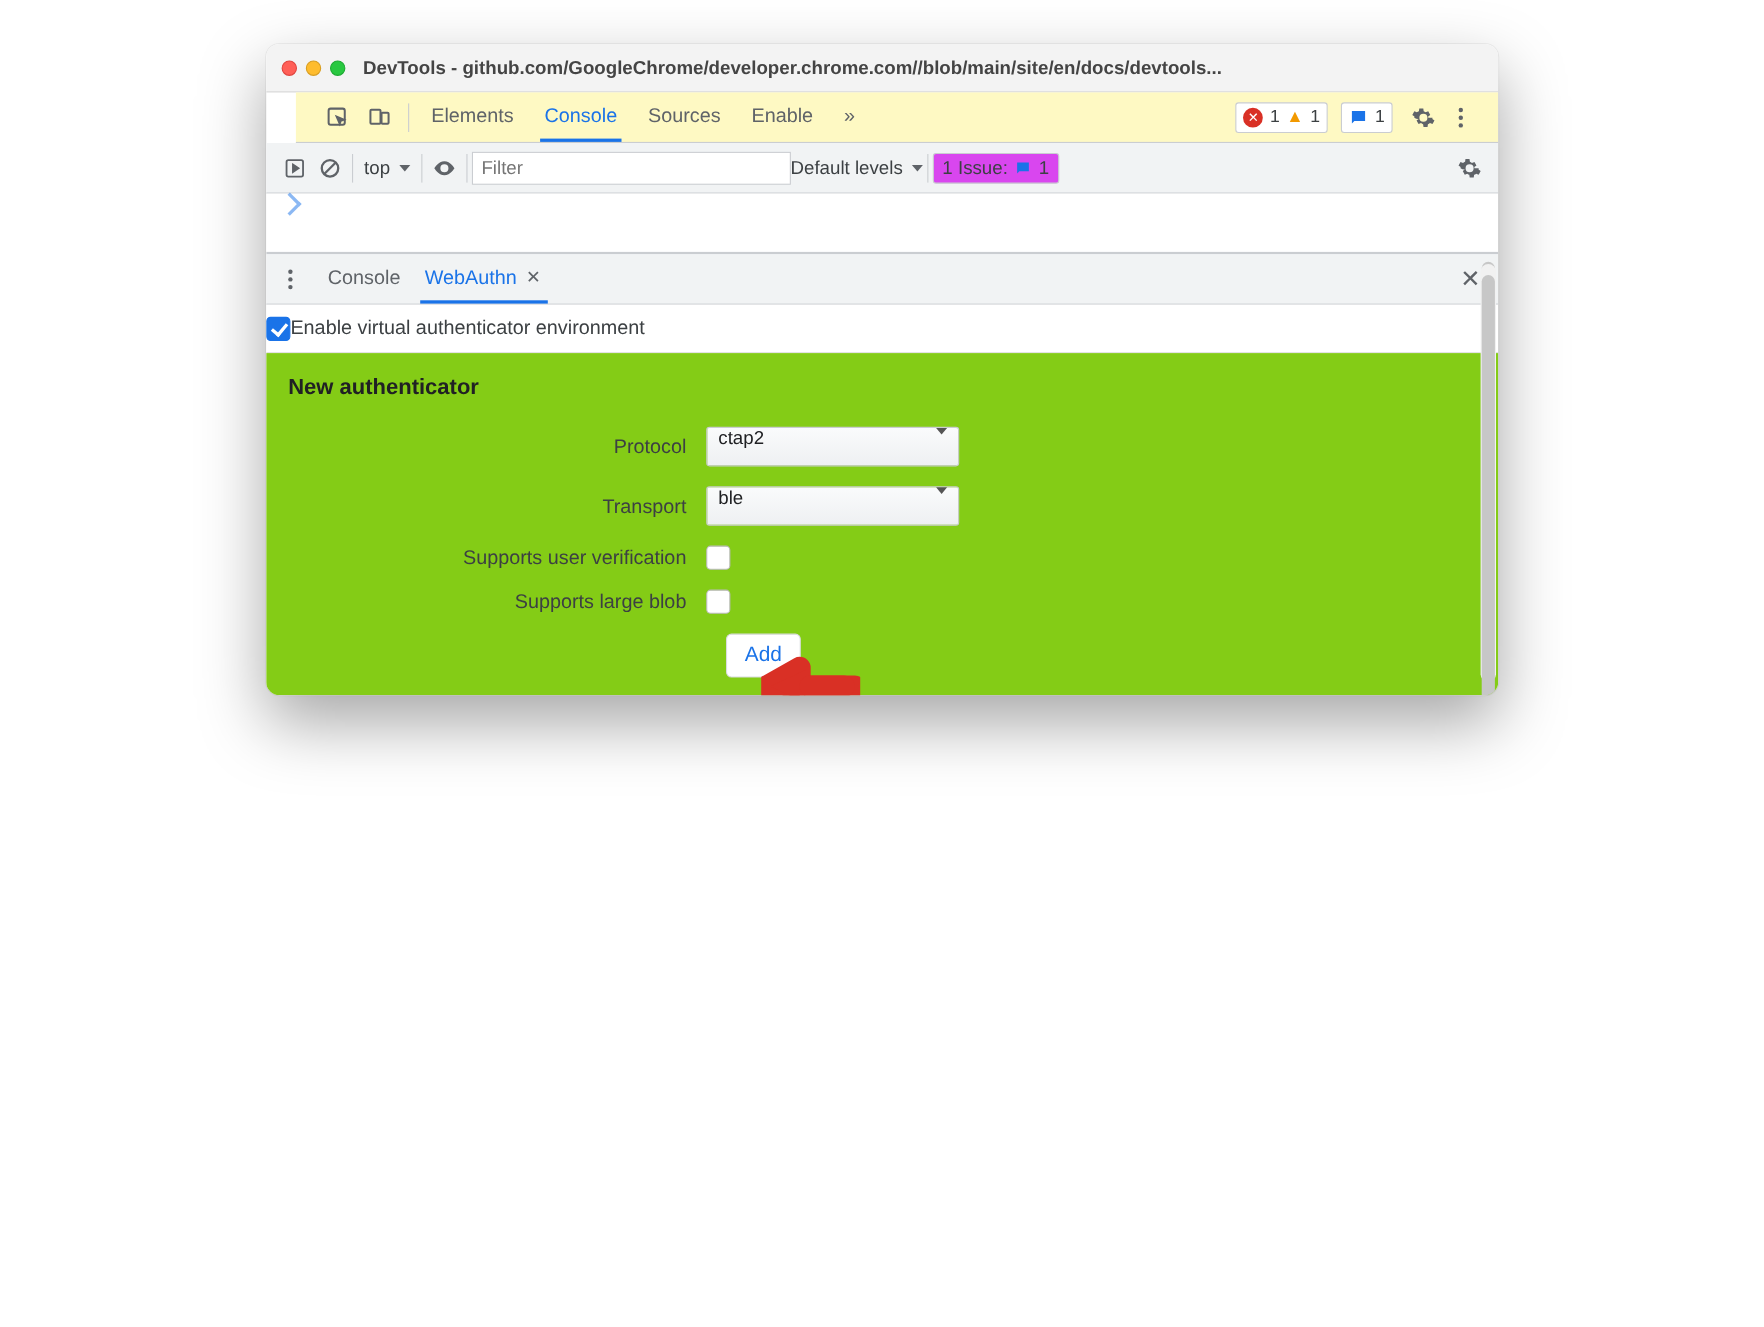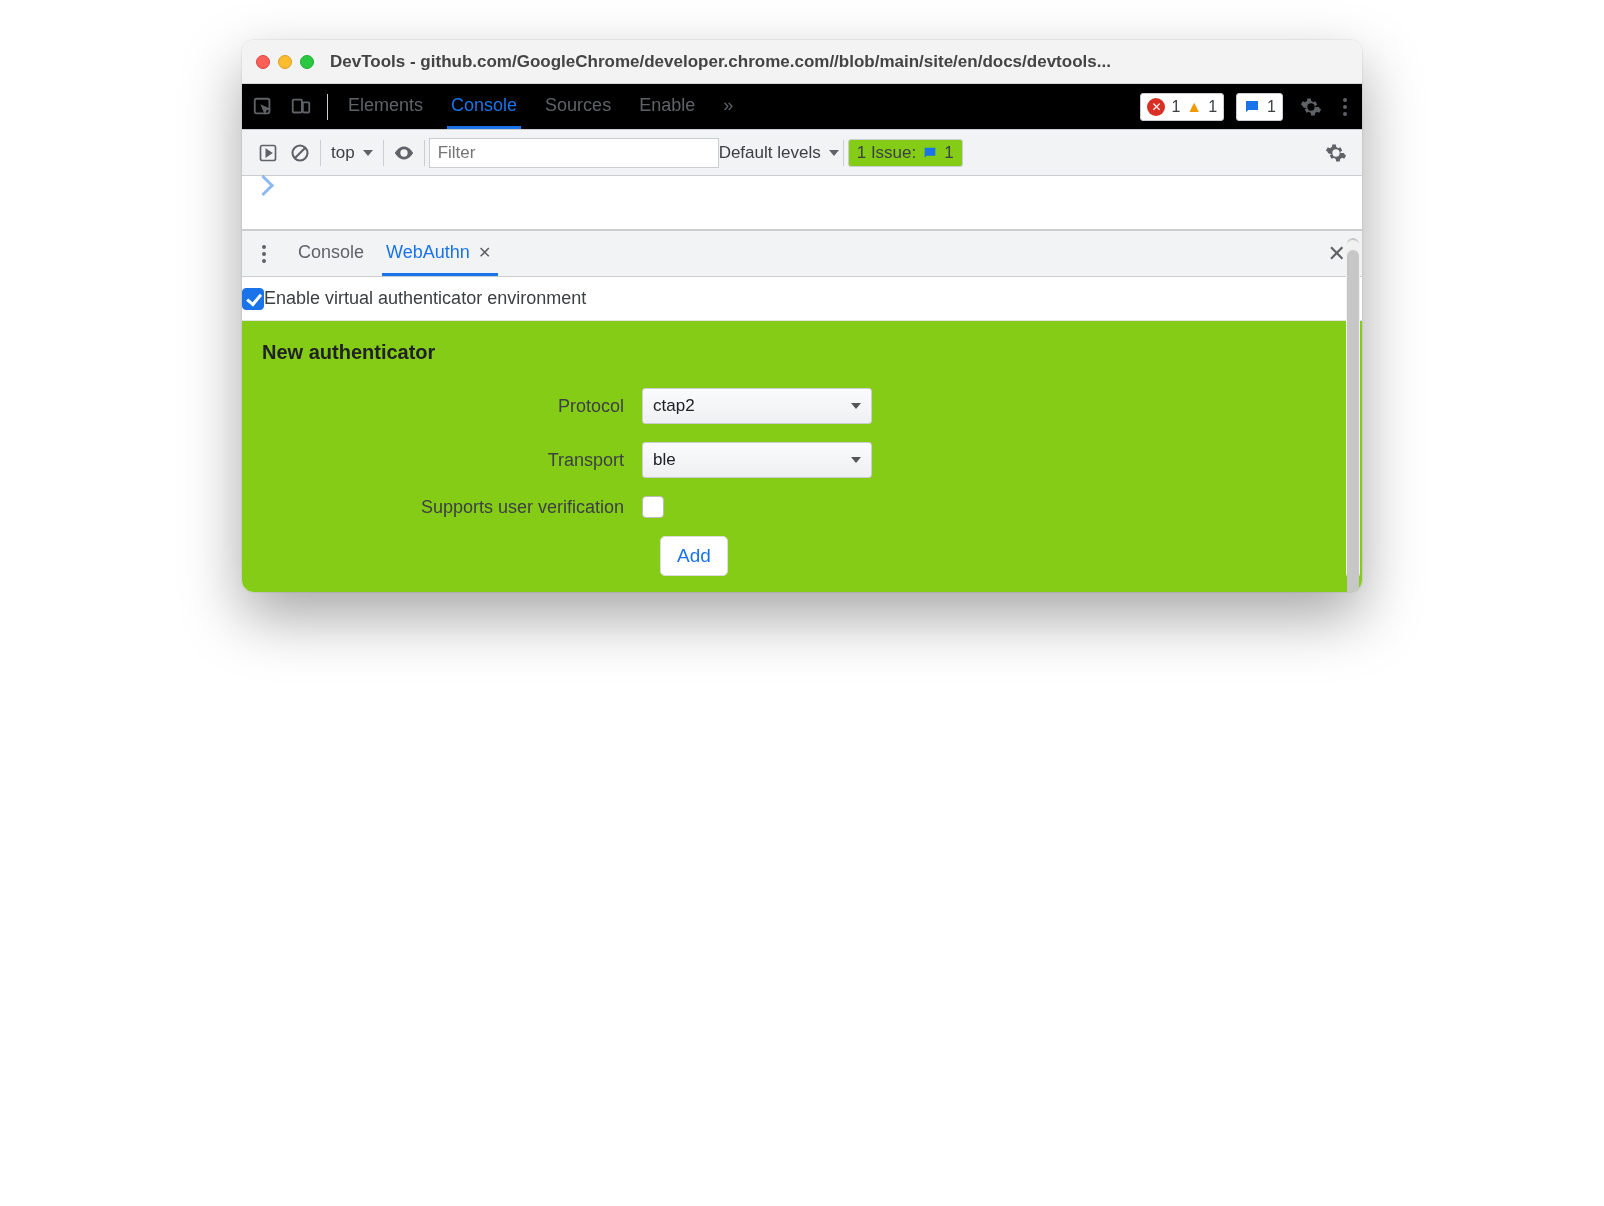--- a/index.html
+++ b/index.html
@@ -42,28 +42,29 @@
     font-size: 17px;
     font-weight: 600;
     white-space: nowrap;
     overflow: hidden;
     text-overflow: ellipsis;
     text-align: left;
   }
   
   .toolbar1 {
     height: 46px;
-    background: #000000;
+    background: #fef9c3;
     border-bottom: 1px solid #cacdd1;
     display: flex;
     align-items: center;
-    padding: 0 5px;
+    padding: 0 22px;
     gap: 6px;
     font-size: 18px;
     color: #5f6368;
+    margin-left: 27px;
   }
   .tb-icon {
     width: 32px; height: 32px;
     display: flex; align-items: center; justify-content: center;
     color: #5f6368;
   }
   .tb-sep { width: 1px; height: 26px; background: #cacdd1; margin: 0 4px; }
   .tabbar { display: flex; align-items: stretch; height: 100%; gap: 20px; margin-left: 6px;}
   .tabitem {
     display: flex; align-items: center;
@@ -106,21 +107,21 @@
     display:flex; align-items:center; gap:4px;
     padding: 2px 6px; color:#3c4043;
   }
   .filter-input {
     width: 290px; height: 30px;
     border: 1px solid #cacdd1; background:#fff;
     padding: 0 8px; font-size: 17px; color:#888;
   }
   .levels { display:flex; align-items:center; gap:4px; color:#3c4043; }
   .issues-box {
-    border:1px solid #cacdd1; background:#84cc16; border-radius:3px;
+    border:1px solid #cacdd1; background:#d946ef; border-radius:3px;
     padding: 3px 8px; display:flex; align-items:center; gap:6px;
     color:#3c4043;
   }
   
   .content-gap {
     height: 55px; background:#fff; position:relative;
     border-bottom: 2px solid #cacdd1;
   }
   .content-gap::before {
     content:""; position:absolute; left:14px; top:2px;
@@ -185,21 +186,21 @@
     display:flex; align-items:center; margin-bottom:18px;
   }
   .form-label {
     width: 380px; text-align:right; padding-right:18px;
     font-size:18px; color:#3c4043;
   }
   .form-ctrl { display:flex; align-items:center; }
   .select {
     width: 230px; height:36px; border:1px solid #cacdd1;
     background: linear-gradient(#fafbfc,#eef0f2);
-    border-radius:3px; display:flex; align-items:center; justify-content:space-between;
+    border-radius:3px; display:flex; align-items:flex-start; justify-content:space-between;
     padding: 0 10px; font-size:17px; color:#202124;
   }
   .select .caret { border-left:5px solid transparent; border-right:5px solid transparent; border-top:6px solid #555; }
   .add-btn {
     margin-left: 398px;
     padding: 8px 16px; border:1px solid #dadce0; border-radius:5px;
     background:#fff; color:#1a73e8; font-size:19px; font-weight:500;
   }
   .arrow-annot {
     position:absolute;
@@ -379,20 +380,26 @@
     </div>
 
 
     <div class="form-row">
       <div class="form-label">Supports user verification</div>
       <div class="form-ctrl">
           <div class="cbx"></div>
         </div>
     </div>
 
+    <div class="form-row">
+      <div class="form-label">Supports large blob</div>
+      <div class="form-ctrl">
+          <div class="cbx"></div>
+        </div>
+    </div>
 
     <button class="add-btn">Add</button>
 
     
     <div class="arrow-annot">
       <svg width="90" height="70" viewBox="0 0 90 70">
         <path d="M85 35 L35 35 L35 18 L5 35 L35 52 L35 35" fill="#d93025" stroke="#d93025" stroke-width="20" stroke-linejoin="round" stroke-linecap="round"></path>
         <path d="M40 20 L8 35 L40 50 Z" fill="#d93025"></path>
         <rect x="35" y="25" width="50" height="20" rx="10" fill="#d93025"></rect>
       </svg>

